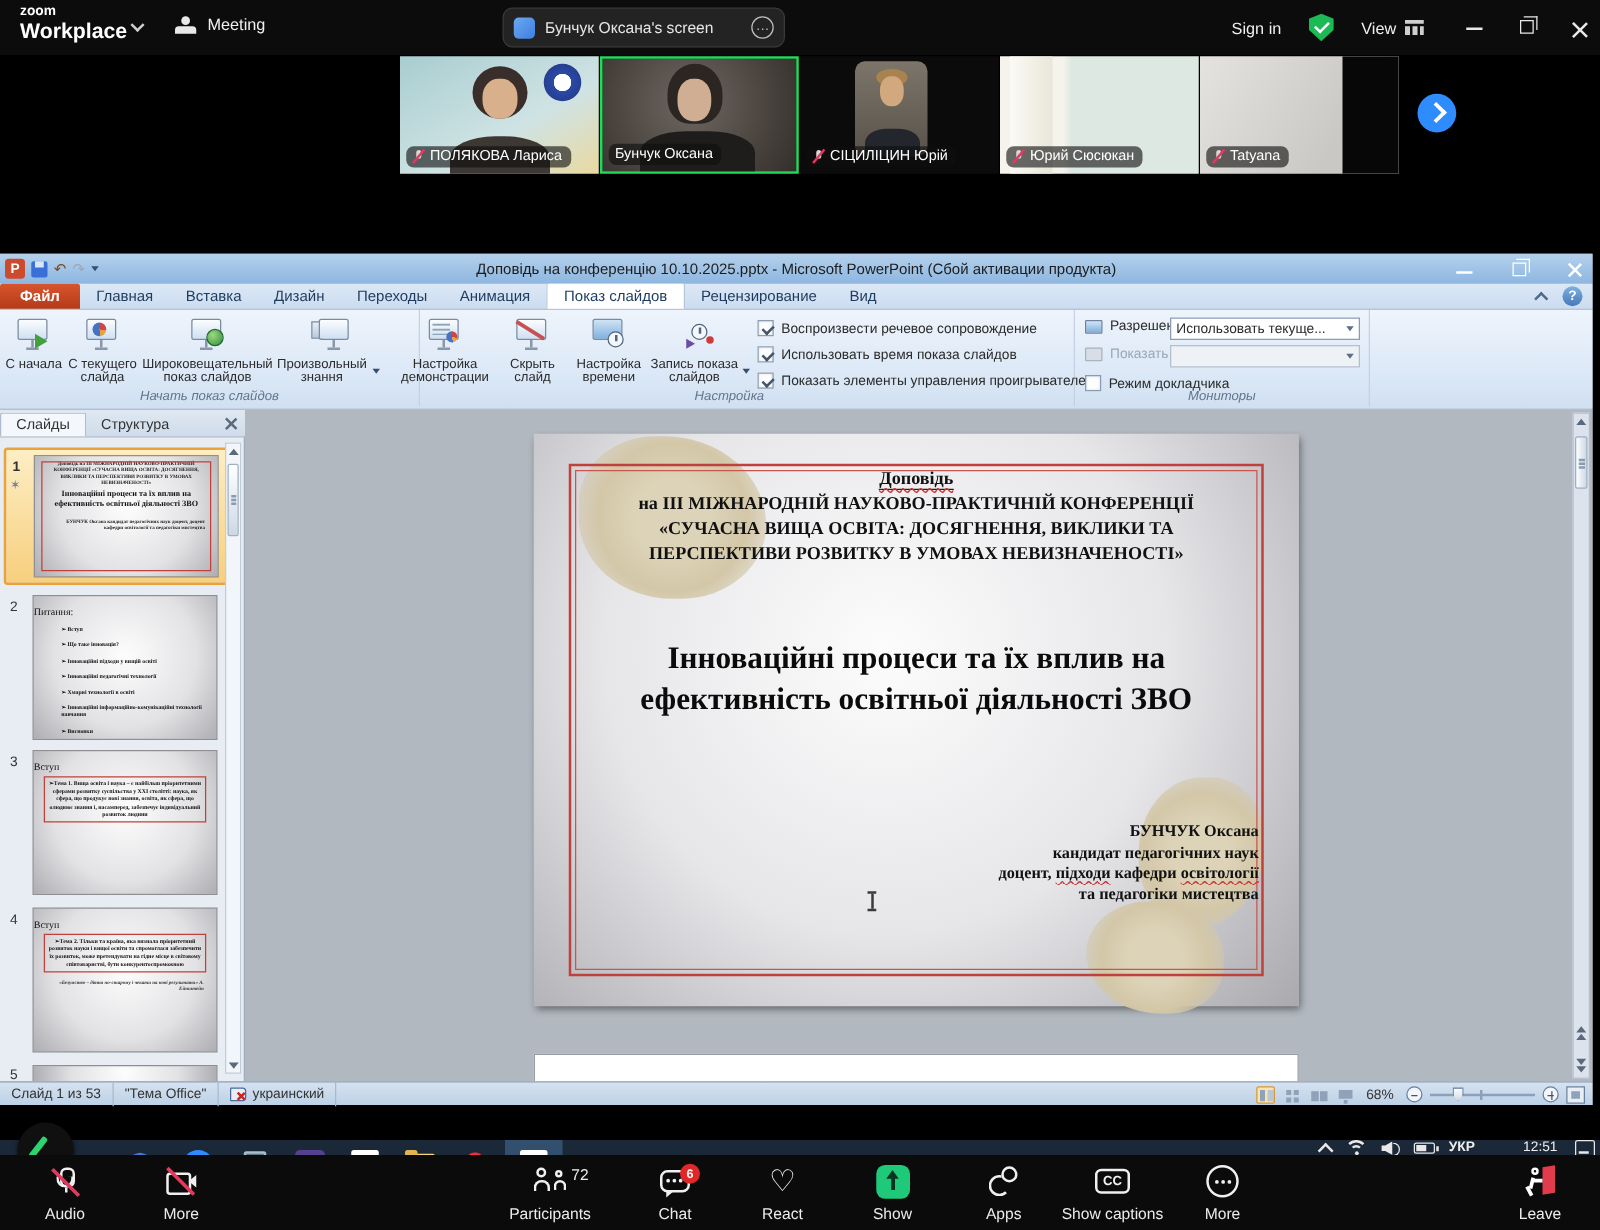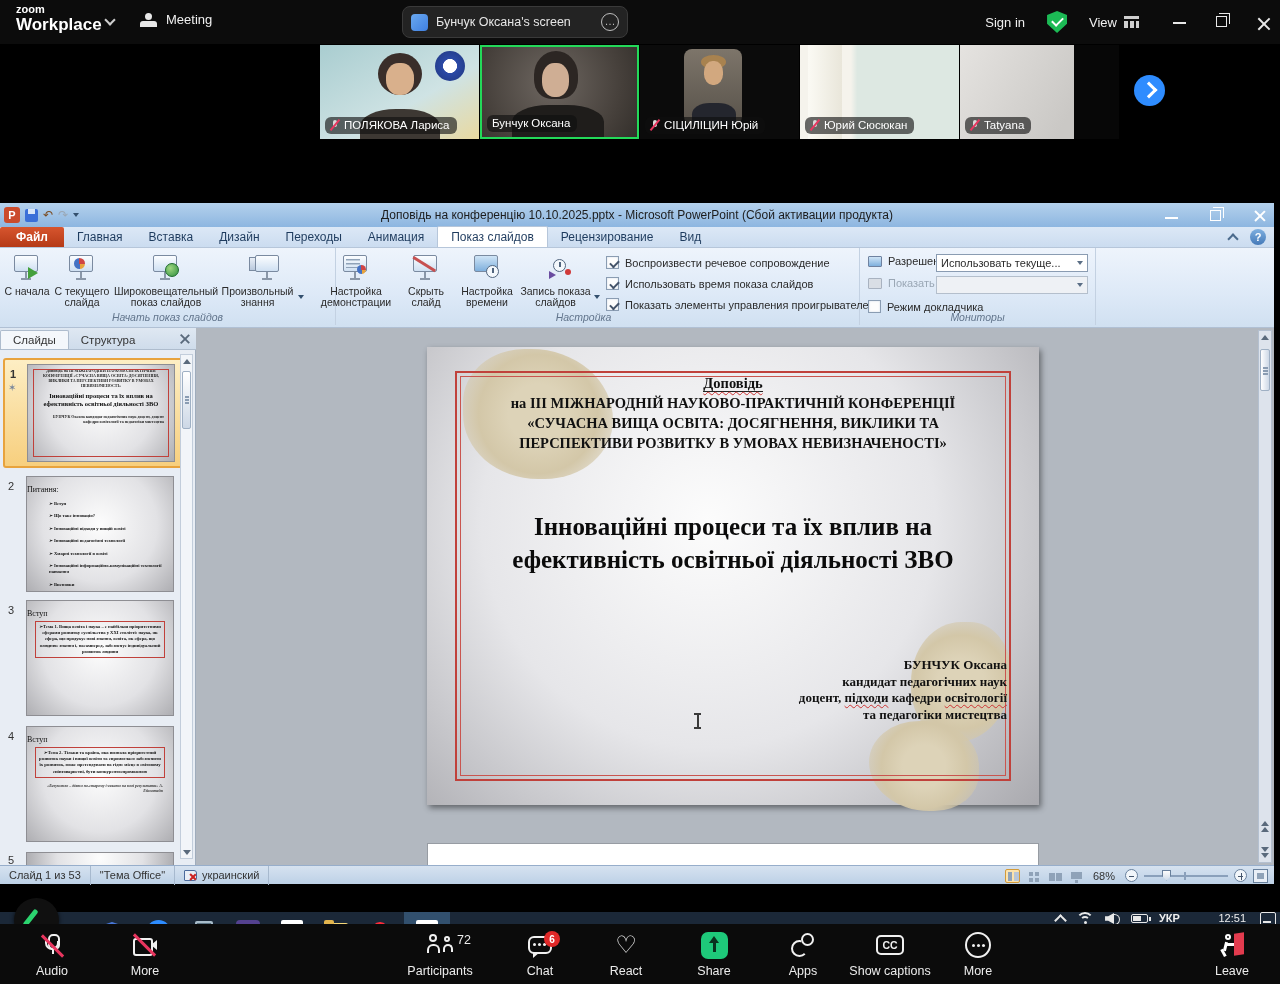--- a/index.html
+++ b/index.html
@@ -764,21 +764,21 @@
       <span class="icw">
           <span class="heart">♡</span>
         </span>
       <span>React</span>
     </div>
 
     <div class="zitem" style="left:684px;width:60px">
       <span class="icw">
           <span class="shr"></span>
         </span>
-      <span>Share</span>
+      <span>Show</span>
     </div>
 
     <div class="zitem" style="left:775px;width:56px">
       <span class="icw">
           <span class="apps2"></span>
         </span>
       <span>Apps</span>
     </div>
 
     <div class="zitem" style="left:842px;width:96px">

